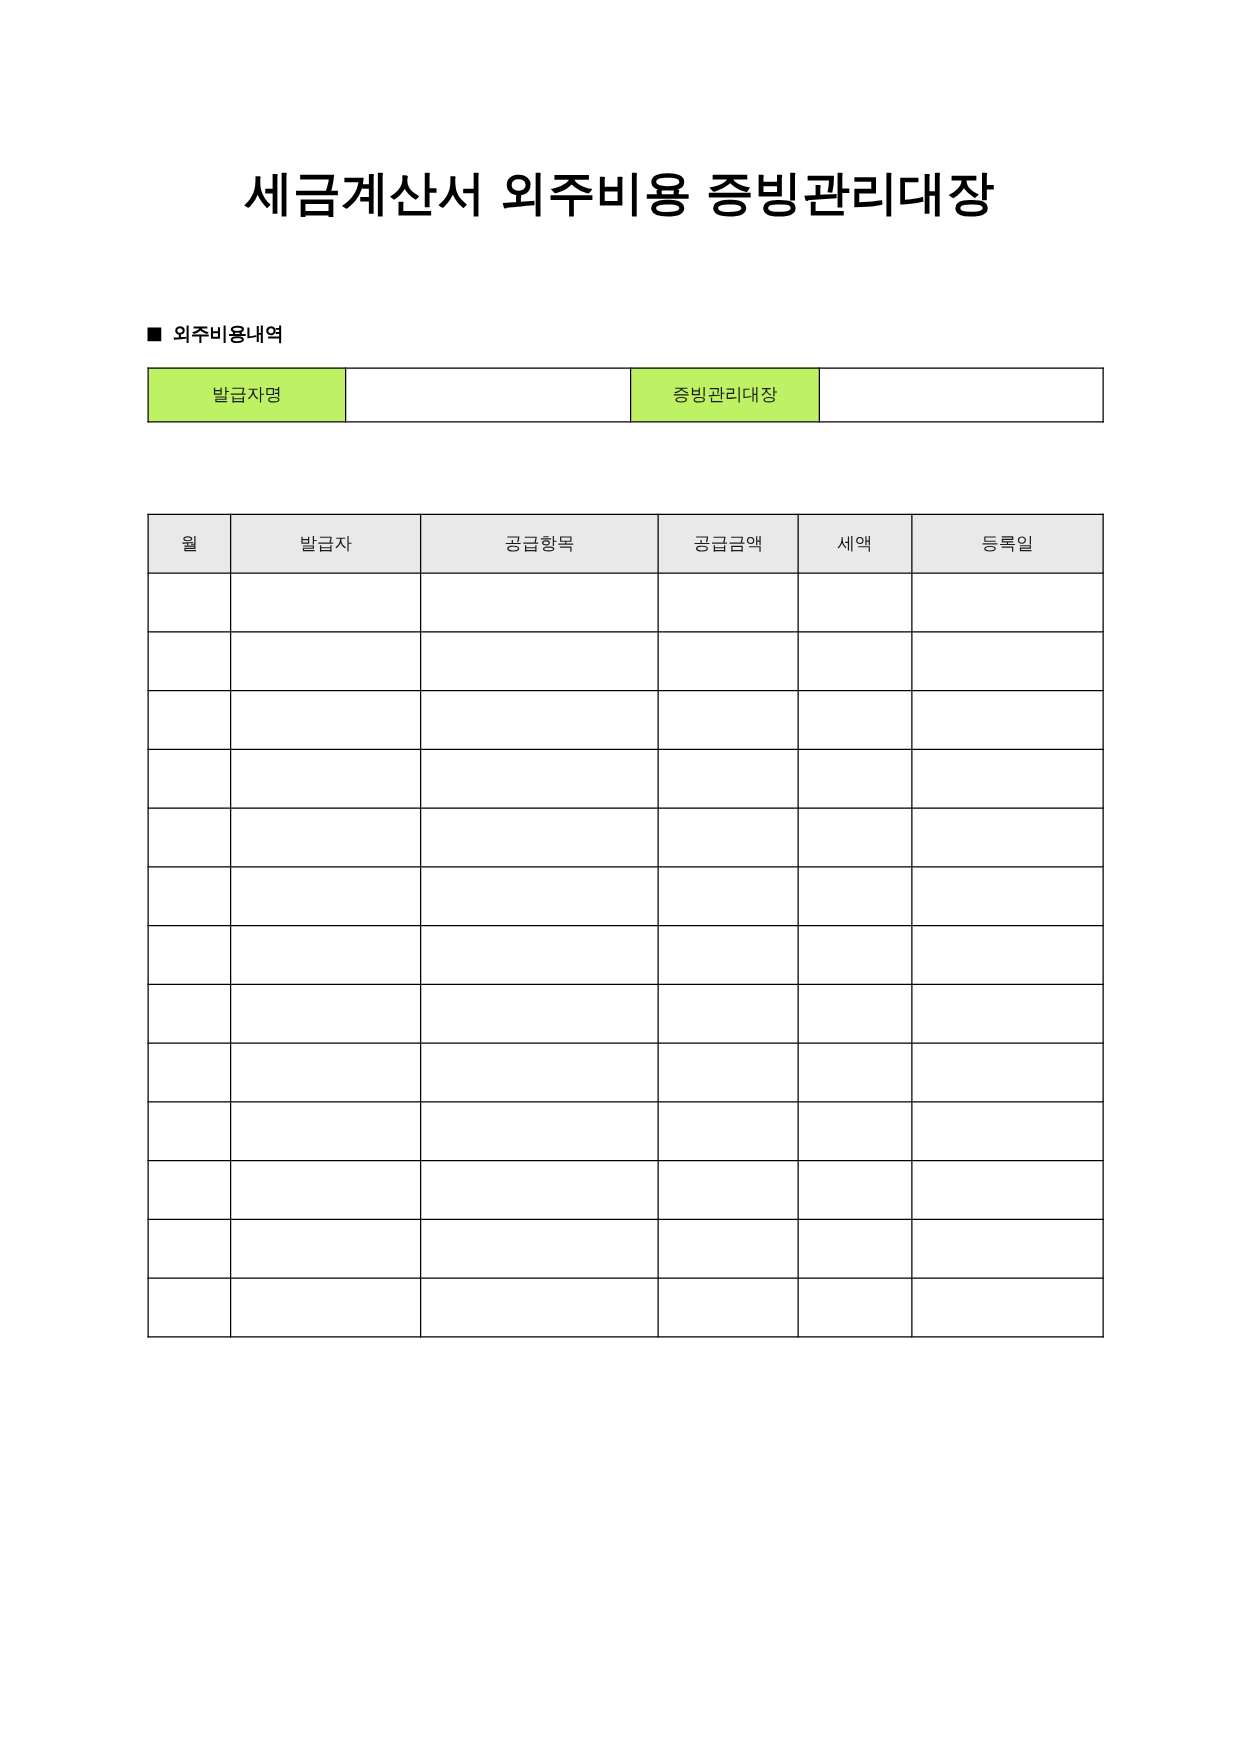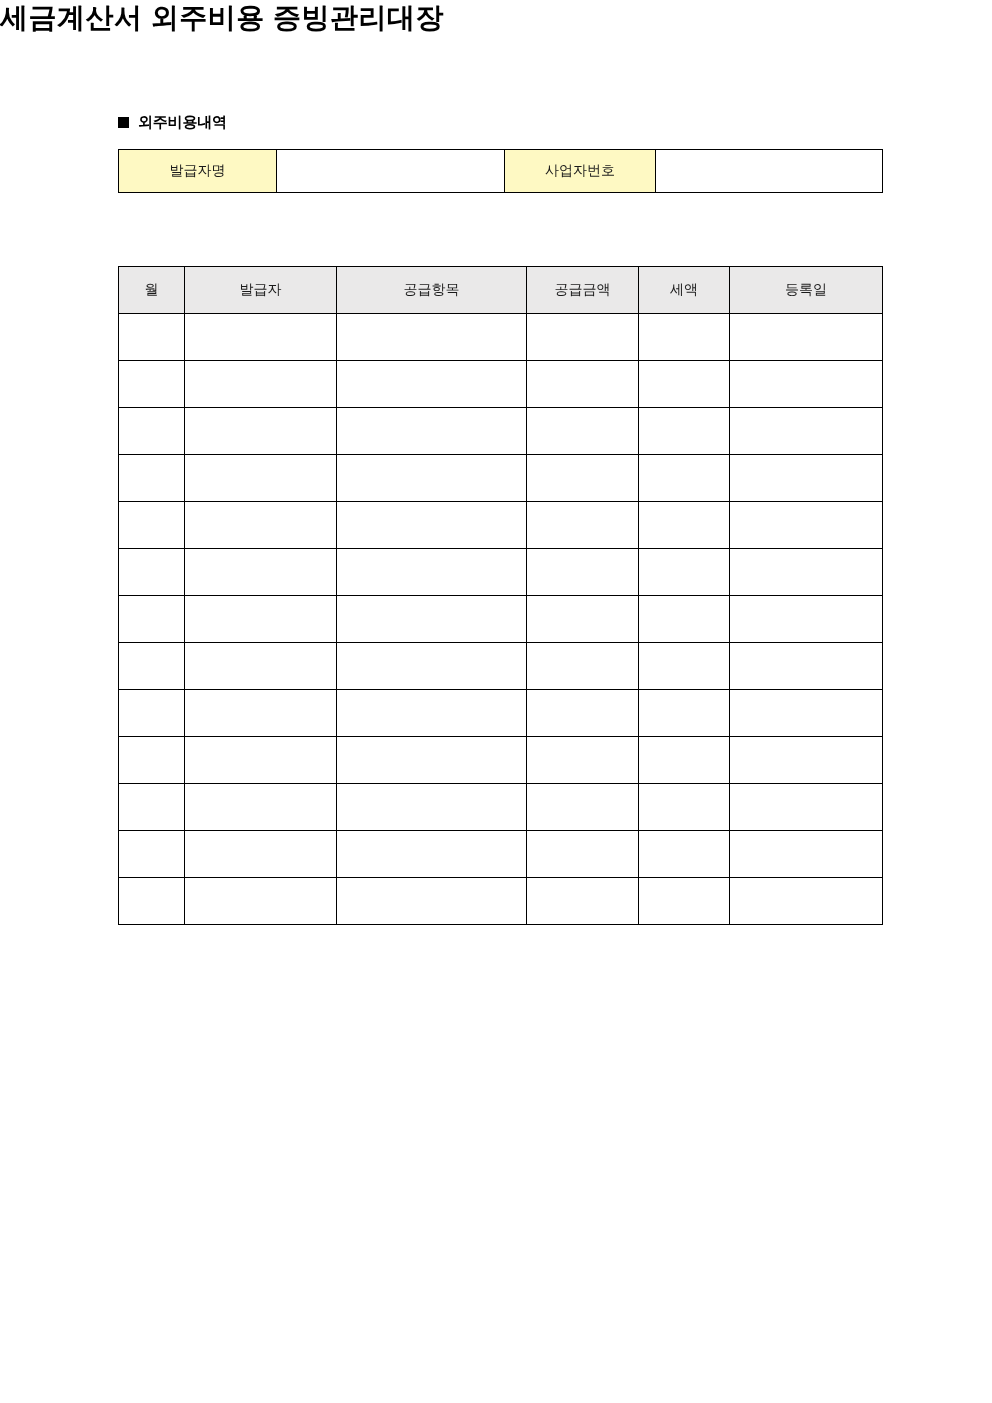--- a/index.html
+++ b/index.html
@@ -19,25 +19,26 @@
   .page {
     width: 992px;
     height: 1403px;
     box-sizing: border-box;
     padding: 0;
     position: relative;
   }
 
   
   .doc-title {
-    text-align: left;
-    font-size: 28px;
+    text-align: center;
+    font-size: 38px;
     font-weight: bold;
     letter-spacing: 0.5px;
     margin: 0;
+    padding-top: 132px;
     line-height: 1.25;
     white-space: pre;
   }
 
   
   .section {
     margin-left: 118px;
     margin-right: 110px;
   }
   .section-heading {
@@ -76,21 +77,21 @@
   table.form-table th {
     border: 1px solid #000000;
     padding: 0;
     margin: 0;
     text-align: center;
     vertical-align: middle;
     font-weight: normal;
     color: #1a1a1a;
   }
   .lbl {
-    background: #fef9c3;
+    background: #bef264;
   }
   .val {
     background: #ffffff;
   }
 
   
   table.detail-table td { height: 42px; }
 
   
   table.list-table th {
@@ -125,21 +126,21 @@
       <colgroup>
         <col style="width:158px">
         <col style="width:228px">
         <col style="width:151px">
         <col style="width:227px">
       </colgroup>
       <tbody>
         <tr>
           <td class="lbl">발급자명</td>
           <td class="val"></td>
-          <td class="lbl">사업자번호</td>
+          <td class="lbl">증빙관리대장</td>
           <td class="val"></td>
         </tr>
       </tbody>
     </table>
   </div>
 
   <div class="gap-table-to-sec2"></div>
 
   <div class="section">
 

